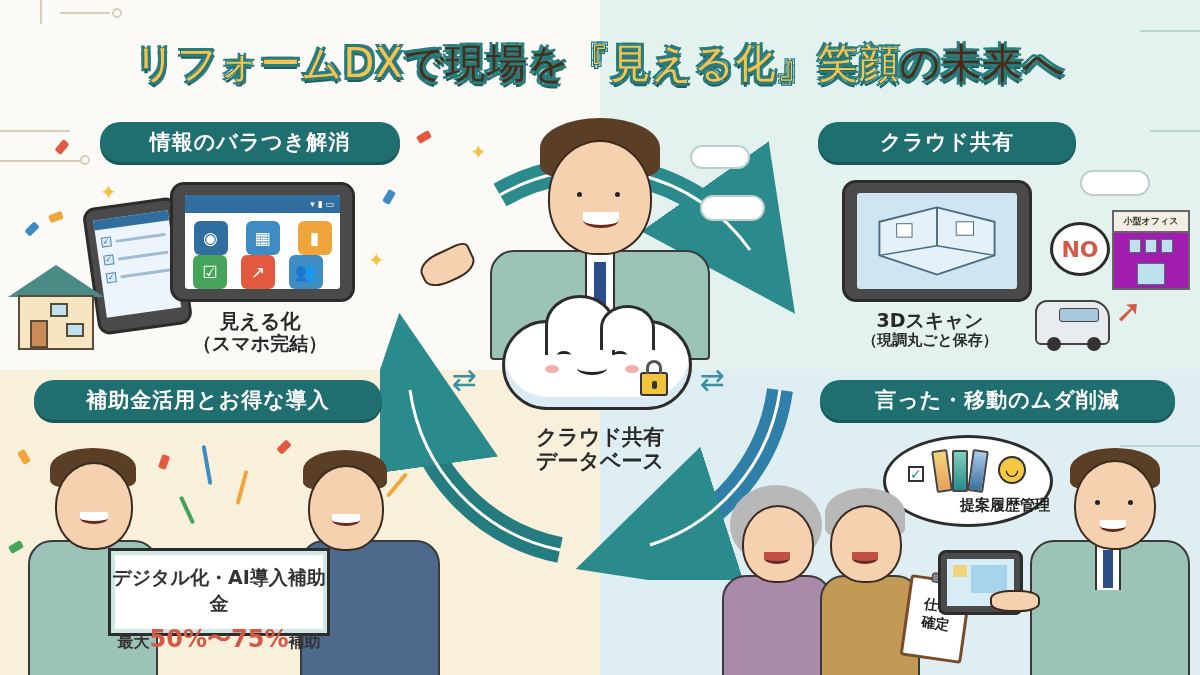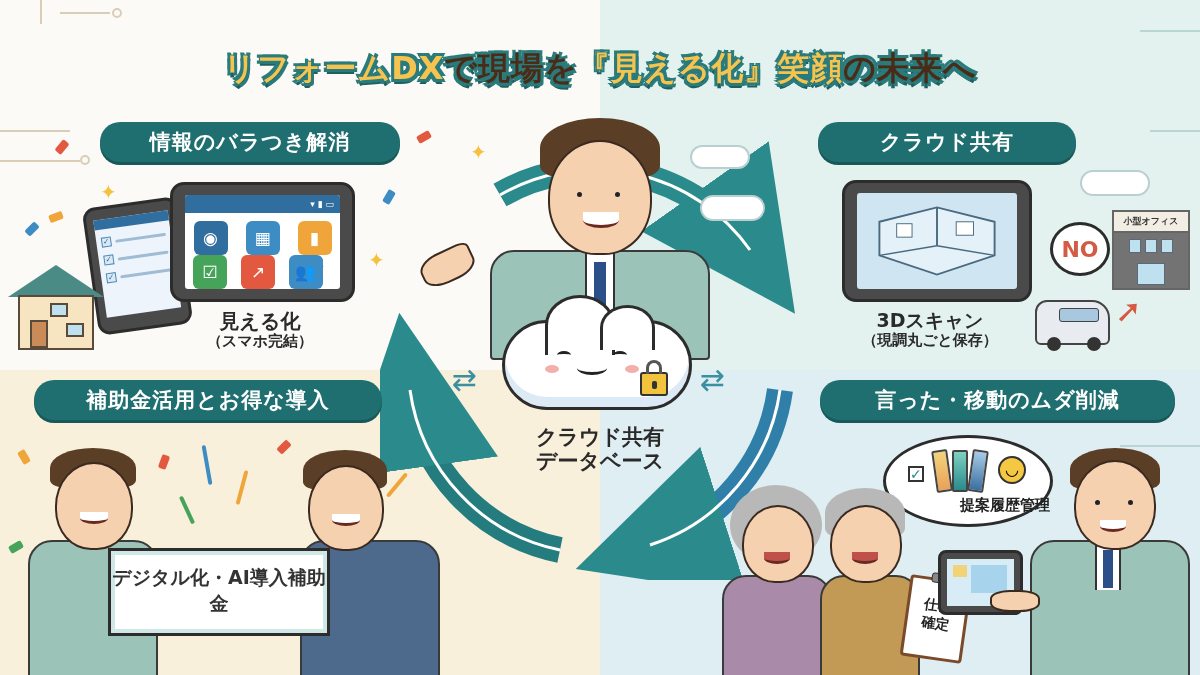--- a/index.html
+++ b/index.html
@@ -9,23 +9,23 @@
   .quad { position: absolute; }
   .q-tl { left: 0; top: 0; width: 600px; height: 370px; background: #fbfaf6; }
   .q-tr { left: 600px; top: 0; width: 600px; height: 370px; background: #e3f2ef; }
   .q-bl { left: 0; top: 370px; width: 600px; height: 305px; background: #f8f0da; }
   .q-br { left: 600px; top: 370px; width: 600px; height: 305px; background: #dfeef2; }
 
   .circuit { position: absolute; border: 2px solid #d9cdb8; border-radius: 0; }
   .circuit-dot { position: absolute; width: 10px; height: 10px; border: 2px solid #d9cdb8; border-radius: 50%; background: transparent; }
 
   .title {
-    position: absolute; left: 30px; top: 39px; width: 1140px; height: 60px;
+    position: absolute; left: 30px; top: 33px; width: 1140px; height: 60px;
     display: flex; align-items: center; justify-content: center;
-    font-size: 32px; font-weight: bold; letter-spacing: 1px;
+    font-size: 40px; font-weight: normal; letter-spacing: 1px;
   }
   .title span { -webkit-text-stroke: 2px #1e6f6f; paint-order: stroke fill;
     text-shadow: 0 0 0 #2a8080, 3px 3px 0 #2a7b7b, -3px -3px 0 #2a7b7b, 3px -3px 0 #2a7b7b, -3px 3px 0 #2a7b7b, 0 5px 0 #1e5f5f; }
   .t-yellow { color: #f6c44e; }
   .t-dark { color: #4a2b17; }
 
   .pill {
     position: absolute; background: #1f6e70; color: #fff; border-radius: 22px;
     height: 40px; display: flex; align-items: center; justify-content: center;
     font-size: 21px; font-weight: bold; letter-spacing: 1px;
@@ -56,21 +56,21 @@
   .door { position:absolute; left: 10px; bottom: 0; width: 18px; height: 28px; background: #c98b57; border: 2px solid #5a4a3a; }
   .win { position:absolute; width: 18px; height: 14px; background: #bfe0ee; border: 2px solid #5a4a3a; }
 
   
   .cycle { position: absolute; left: 380px; top: 140px; width: 440px; height: 440px; }
 
   
   .scan-screen { background: #cfe6f2 !important; }
 
   .bubble { position:absolute; background: #fff; border: 3px solid #2c2c2c; border-radius: 50%; display:flex; align-items:center; justify-content:center; }
-  .office { position:absolute; left: 1112px; top: 210px; width: 78px; height: 80px; background: #737373; border: 2px solid #666; }
+  .office { position:absolute; left: 1112px; top: 210px; width: 78px; height: 80px; background: #a21caf; border: 2px solid #666; }
   .office .sign { background:#f3eee4; border-bottom: 2px solid #666; font-size: 9px; font-weight: bold; text-align:center; padding: 3px 0; color:#333; }
   .office .ow { display:inline-block; width: 12px; height: 14px; background:#bfe0ee; border: 1.5px solid #5a6a7a; margin: 6px 2px 0; }
 
   .car { position:absolute; left: 1035px; top: 300px; width: 75px; height: 45px; background: #e8ecf0; border: 2px solid #444; border-radius: 12px 18px 6px 6px; }
   .wheel { position:absolute; bottom: -8px; width: 14px; height: 14px; background:#333; border-radius:50%; }
 
   
   .subsidy { position:absolute; left: 108px; top: 548px; width: 222px; height: 88px; background: #fff; border: 3px solid #2c2c2c; box-shadow: inset 0 0 0 4px #cfe8e6; text-align: center; padding-top: 14px; }
   .subsidy .l1 { font-size: 19px; font-weight: bold; color: #333; }
   .subsidy .l2 { font-size: 16px; font-weight: bold; color: #333; margin-top: 6px; }
@@ -219,21 +219,21 @@
   <div class="roof"></div>
   <div class="hbody">
     <div class="win" style="left:30px;top:6px;"></div>
     <div class="door"></div>
     <div class="win" style="left:46px;top:26px;"></div>
   </div>
 </div>
 
 <div class="caption" style="left:190px;top:310px;width:140px;">
   <div style="font-size:20px;">見える化</div>
-  <div style="font-size:15px;text-align:center;">（スマホ完結）</div>
+  <div style="font-size:19px;text-align:center;">（スマホ完結）</div>
 </div>
 
 <div class="sparkle" style="left:100px;top:180px;">✦</div>
 <div class="sparkle" style="left:368px;top:248px;">✦</div>
 <div class="sparkle" style="left:470px;top:140px;">✦</div>
 <div class="confetti" style="left:58px;top:140px;background:#e2593f;transform:rotate(40deg);"></div>
 <div class="confetti" style="left:52px;top:210px;background:#efa53a;transform:rotate(70deg);"></div>
 <div class="confetti" style="left:28px;top:222px;background:#3d8cc4;transform:rotate(45deg);"></div>
 <div class="confetti" style="left:385px;top:190px;background:#3d8cc4;transform:rotate(30deg);"></div>
 <div class="confetti" style="left:420px;top:130px;background:#e2593f;transform:rotate(60deg);"></div>
@@ -289,20 +289,23 @@
 </div>
 <div class="person">
   <div class="torso" style="left:300px;top:540px;width:140px;height:140px;background:#4d6a8c;"></div>
   <div class="hair" style="left:303px;top:450px;width:84px;height:40px;"></div>
   <div class="head" style="left:308px;top:465px;width:76px;height:86px;"></div>
   <div class="smile" style="left:332px;top:514px;width:28px;height:12px;background:#fff;"></div>
 </div>
 
 <div class="subsidy">
   <div class="l1">デジタル化・AI導入補助金</div>
+  <div class="l2">
+    <span>最大</span><span class="big">50%〜75%</span><span>補助</span>
+  </div>
 </div>
 
 <div class="confetti" style="left:20px;top:450px;background:#efa53a;transform:rotate(-30deg);"></div>
 <div class="confetti" style="left:160px;top:455px;background:#e2593f;transform:rotate(20deg);"></div>
 <div class="confetti" style="left:205px;top:445px;background:#3d8cc4;width:4px;height:40px;transform:rotate(-10deg);"></div>
 <div class="confetti" style="left:240px;top:470px;background:#efa53a;width:4px;height:35px;transform:rotate(15deg);"></div>
 <div class="confetti" style="left:185px;top:495px;background:#46a35a;width:4px;height:30px;transform:rotate(-25deg);"></div>
 <div class="confetti" style="left:280px;top:440px;background:#e2593f;transform:rotate(45deg);"></div>
 <div class="confetti" style="left:395px;top:470px;background:#efa53a;width:4px;height:30px;transform:rotate(40deg);"></div>
 <div class="confetti" style="left:12px;top:540px;background:#46a35a;transform:rotate(60deg);"></div>

